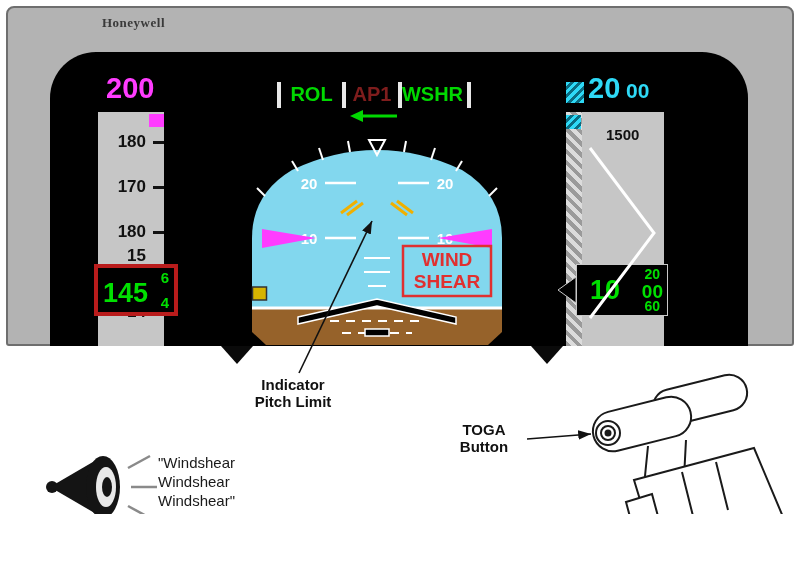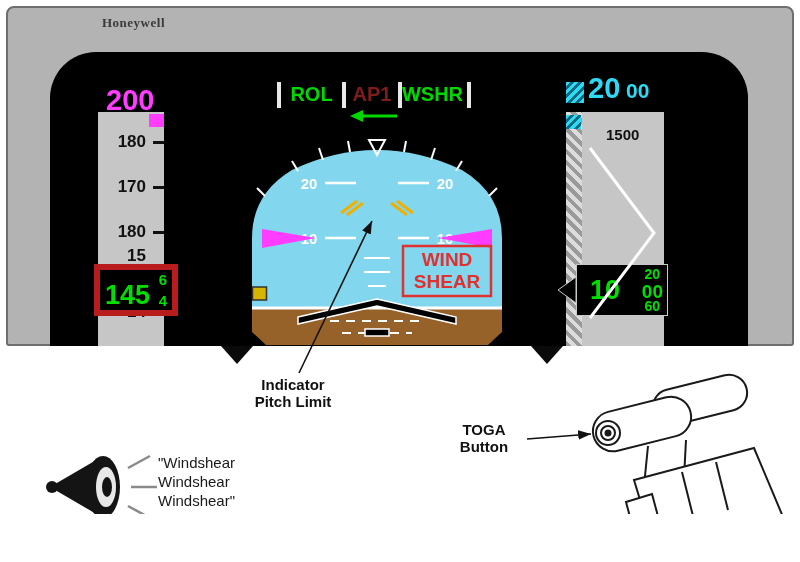--- a/index.html
+++ b/index.html
@@ -8,27 +8,27 @@
   .abs { position:absolute; }
 
   .bezel { left:6px; top:6px; width:788px; height:340px; background:#b3b3b3;
            border:2px solid #6e6e6e; border-radius:8px 8px 3px 3px; }
   .brand { left:102px; top:15px; font-family:"Liberation Serif",serif; font-weight:bold;
            font-size:13px; color:#3a3a3a; letter-spacing:0.5px; }
   .screen { left:50px; top:52px; width:698px; height:294px; background:#000;
             border-radius:46px 46px 0 0; }
 
   
-  .spd-sel { left:106px; top:84px; width:70px; font-size:29px; font-weight:bold; color:#ff3cff; }
+  .spd-sel { left:106px; top:72px; width:70px; font-size:29px; font-weight:bold; color:#ff3cff; }
   .spd-tape { left:98px; top:112px; width:66px; height:234px; background:#c6c6c6; }
   .spd-bug { left:149px; top:114px; width:15px; height:13px; background:#ff3cff; }
   .spd-tick { left:153px; width:11px; height:3px; background:#111; }
   .spd-label { left:102px; width:44px; text-align:right; font-size:17px; font-weight:bold; color:#111; }
   .spd-box { left:94px; top:264px; width:84px; height:52px; background:#000;
-             border:6px solid #b91c1c; z-index:3; }
+             border:4px solid #b91c1c; z-index:3; }
   .spd-box .main { left:5px; top:10px; font-size:27px; font-weight:bold; color:#00e000; }
   .spd-box .drum-u { right:5px; top:1px; font-size:15px; font-weight:bold; color:#00e000; }
   .spd-box .drum-l { right:5px; bottom:1px; font-size:15px; font-weight:bold; color:#00e000; }
 
   
   .fma-sep { width:4px; height:26px; top:82px; background:#e8e8e8; }
   .fma-txt { top:83px; font-size:20px; font-weight:bold; text-align:center; }
   .fma-green { color:#00d800; }
   .fma-red { color:#7f1d1d; }
 

